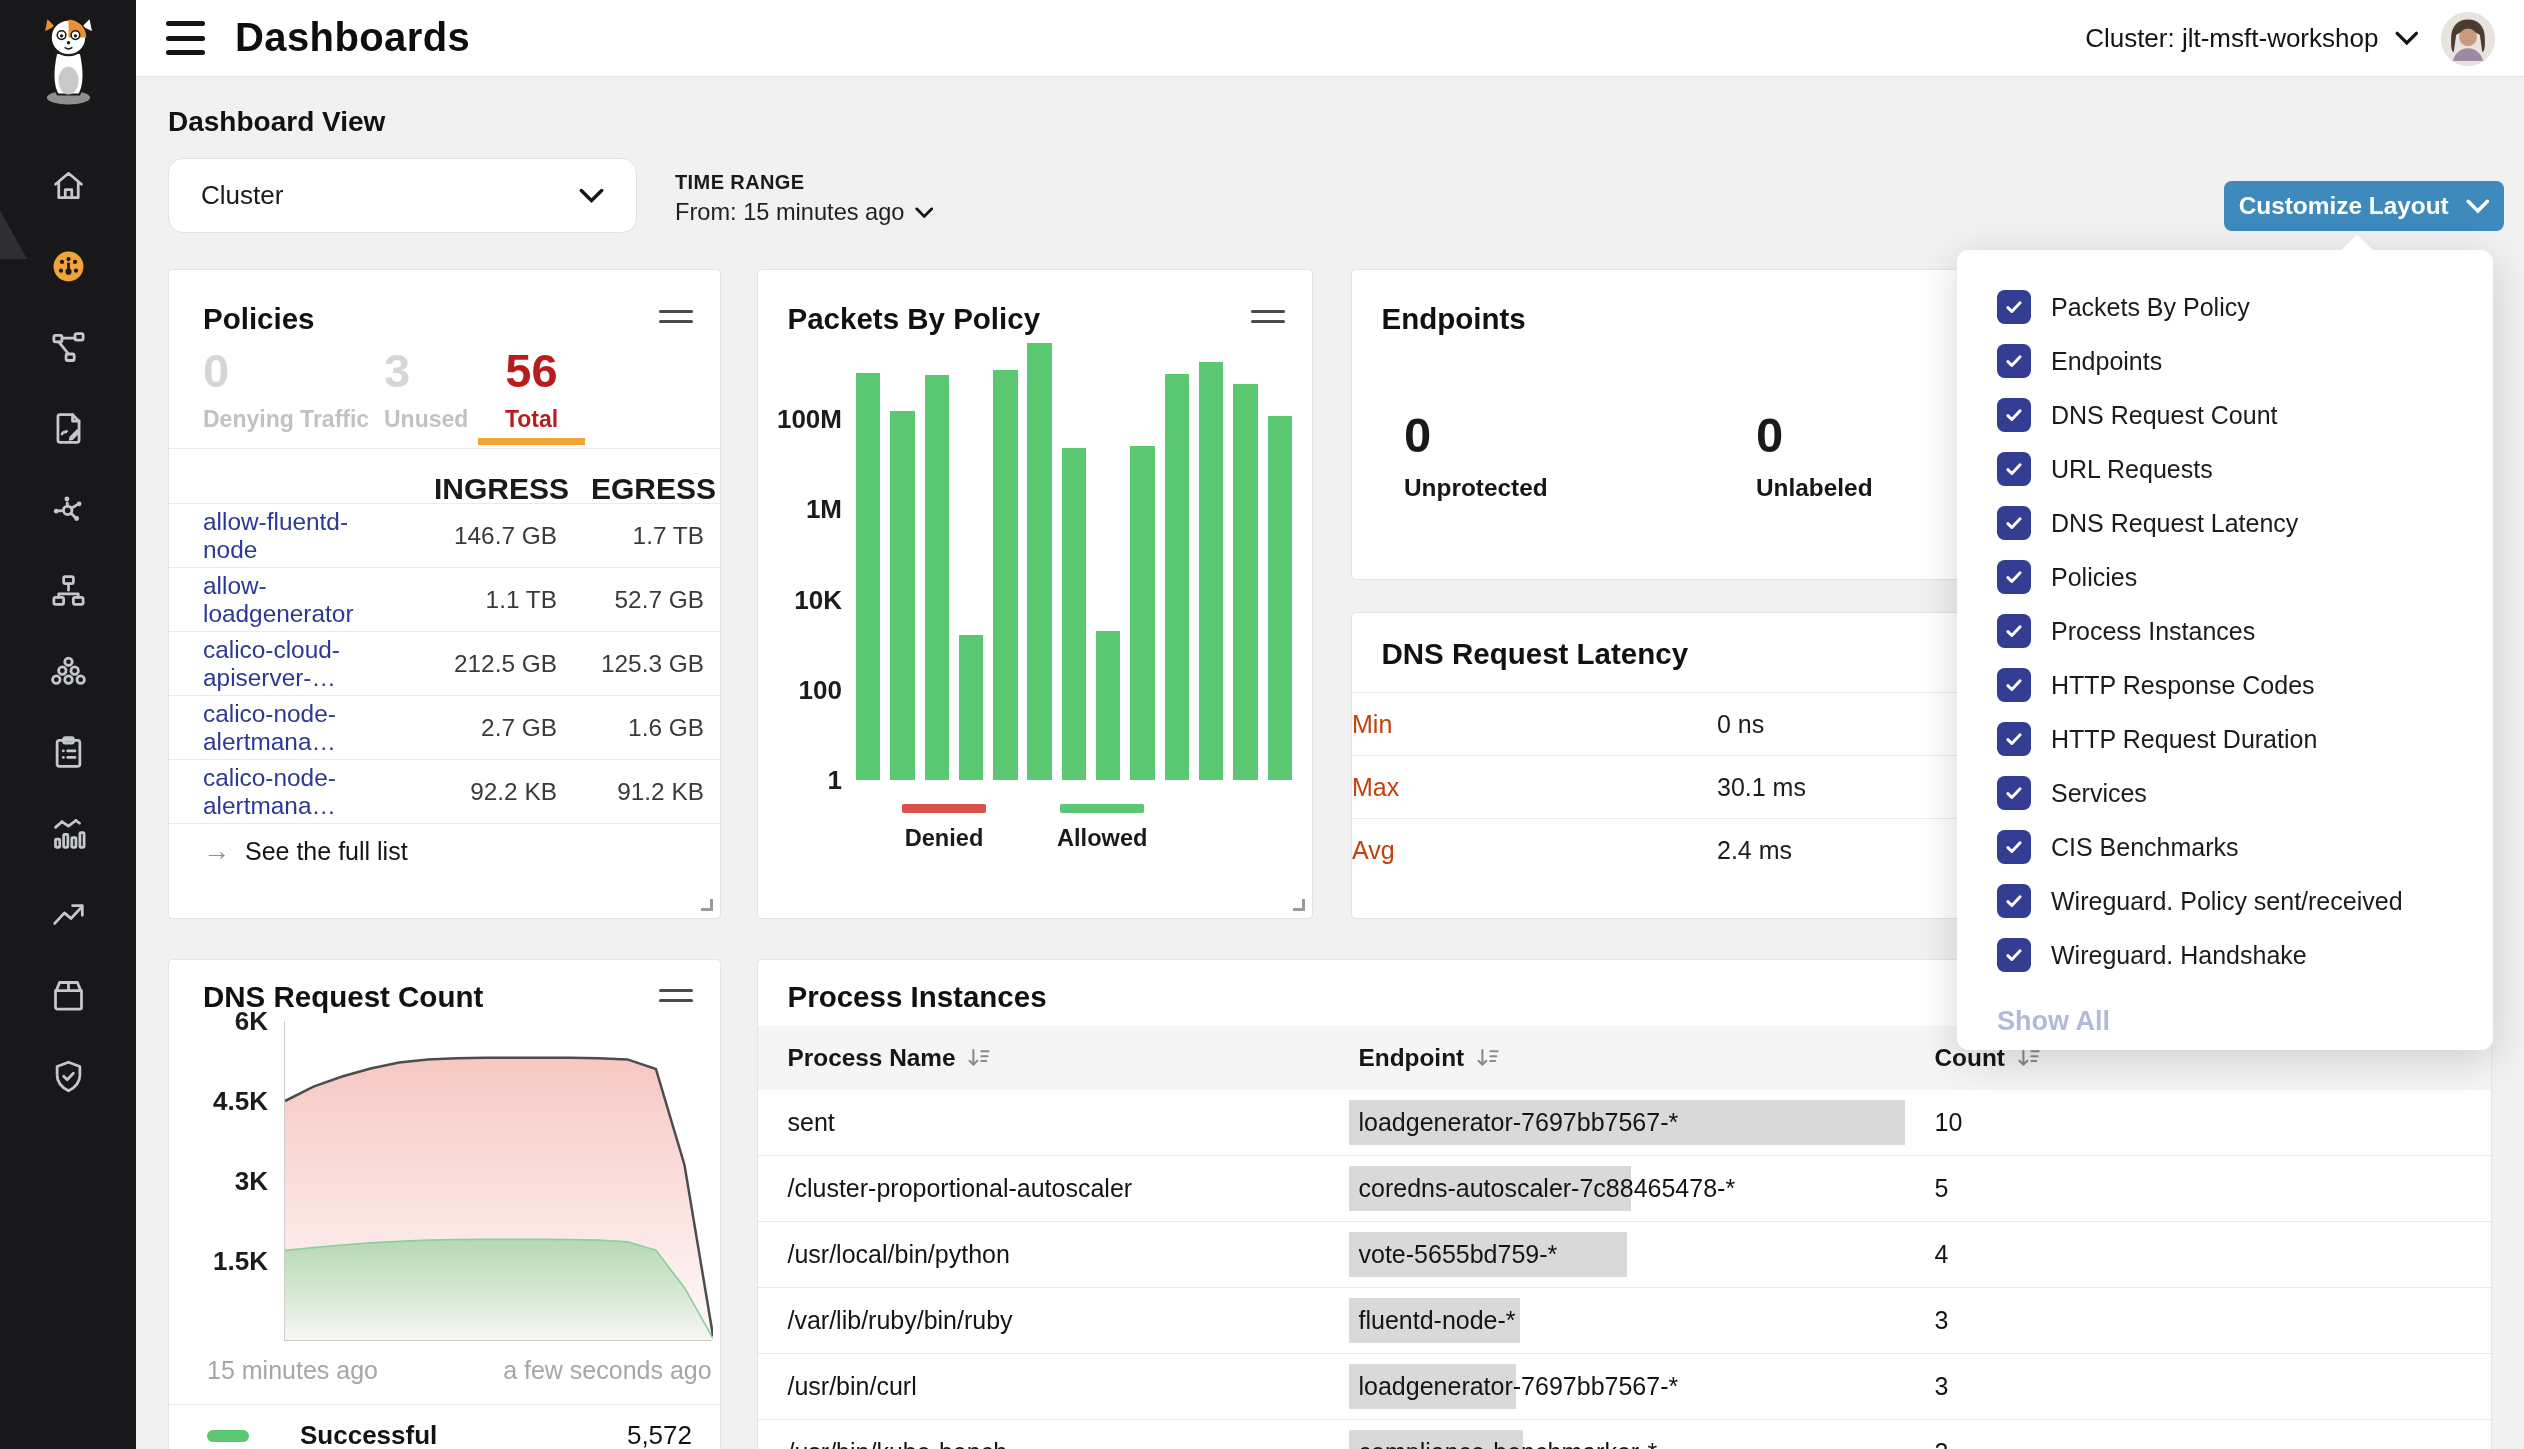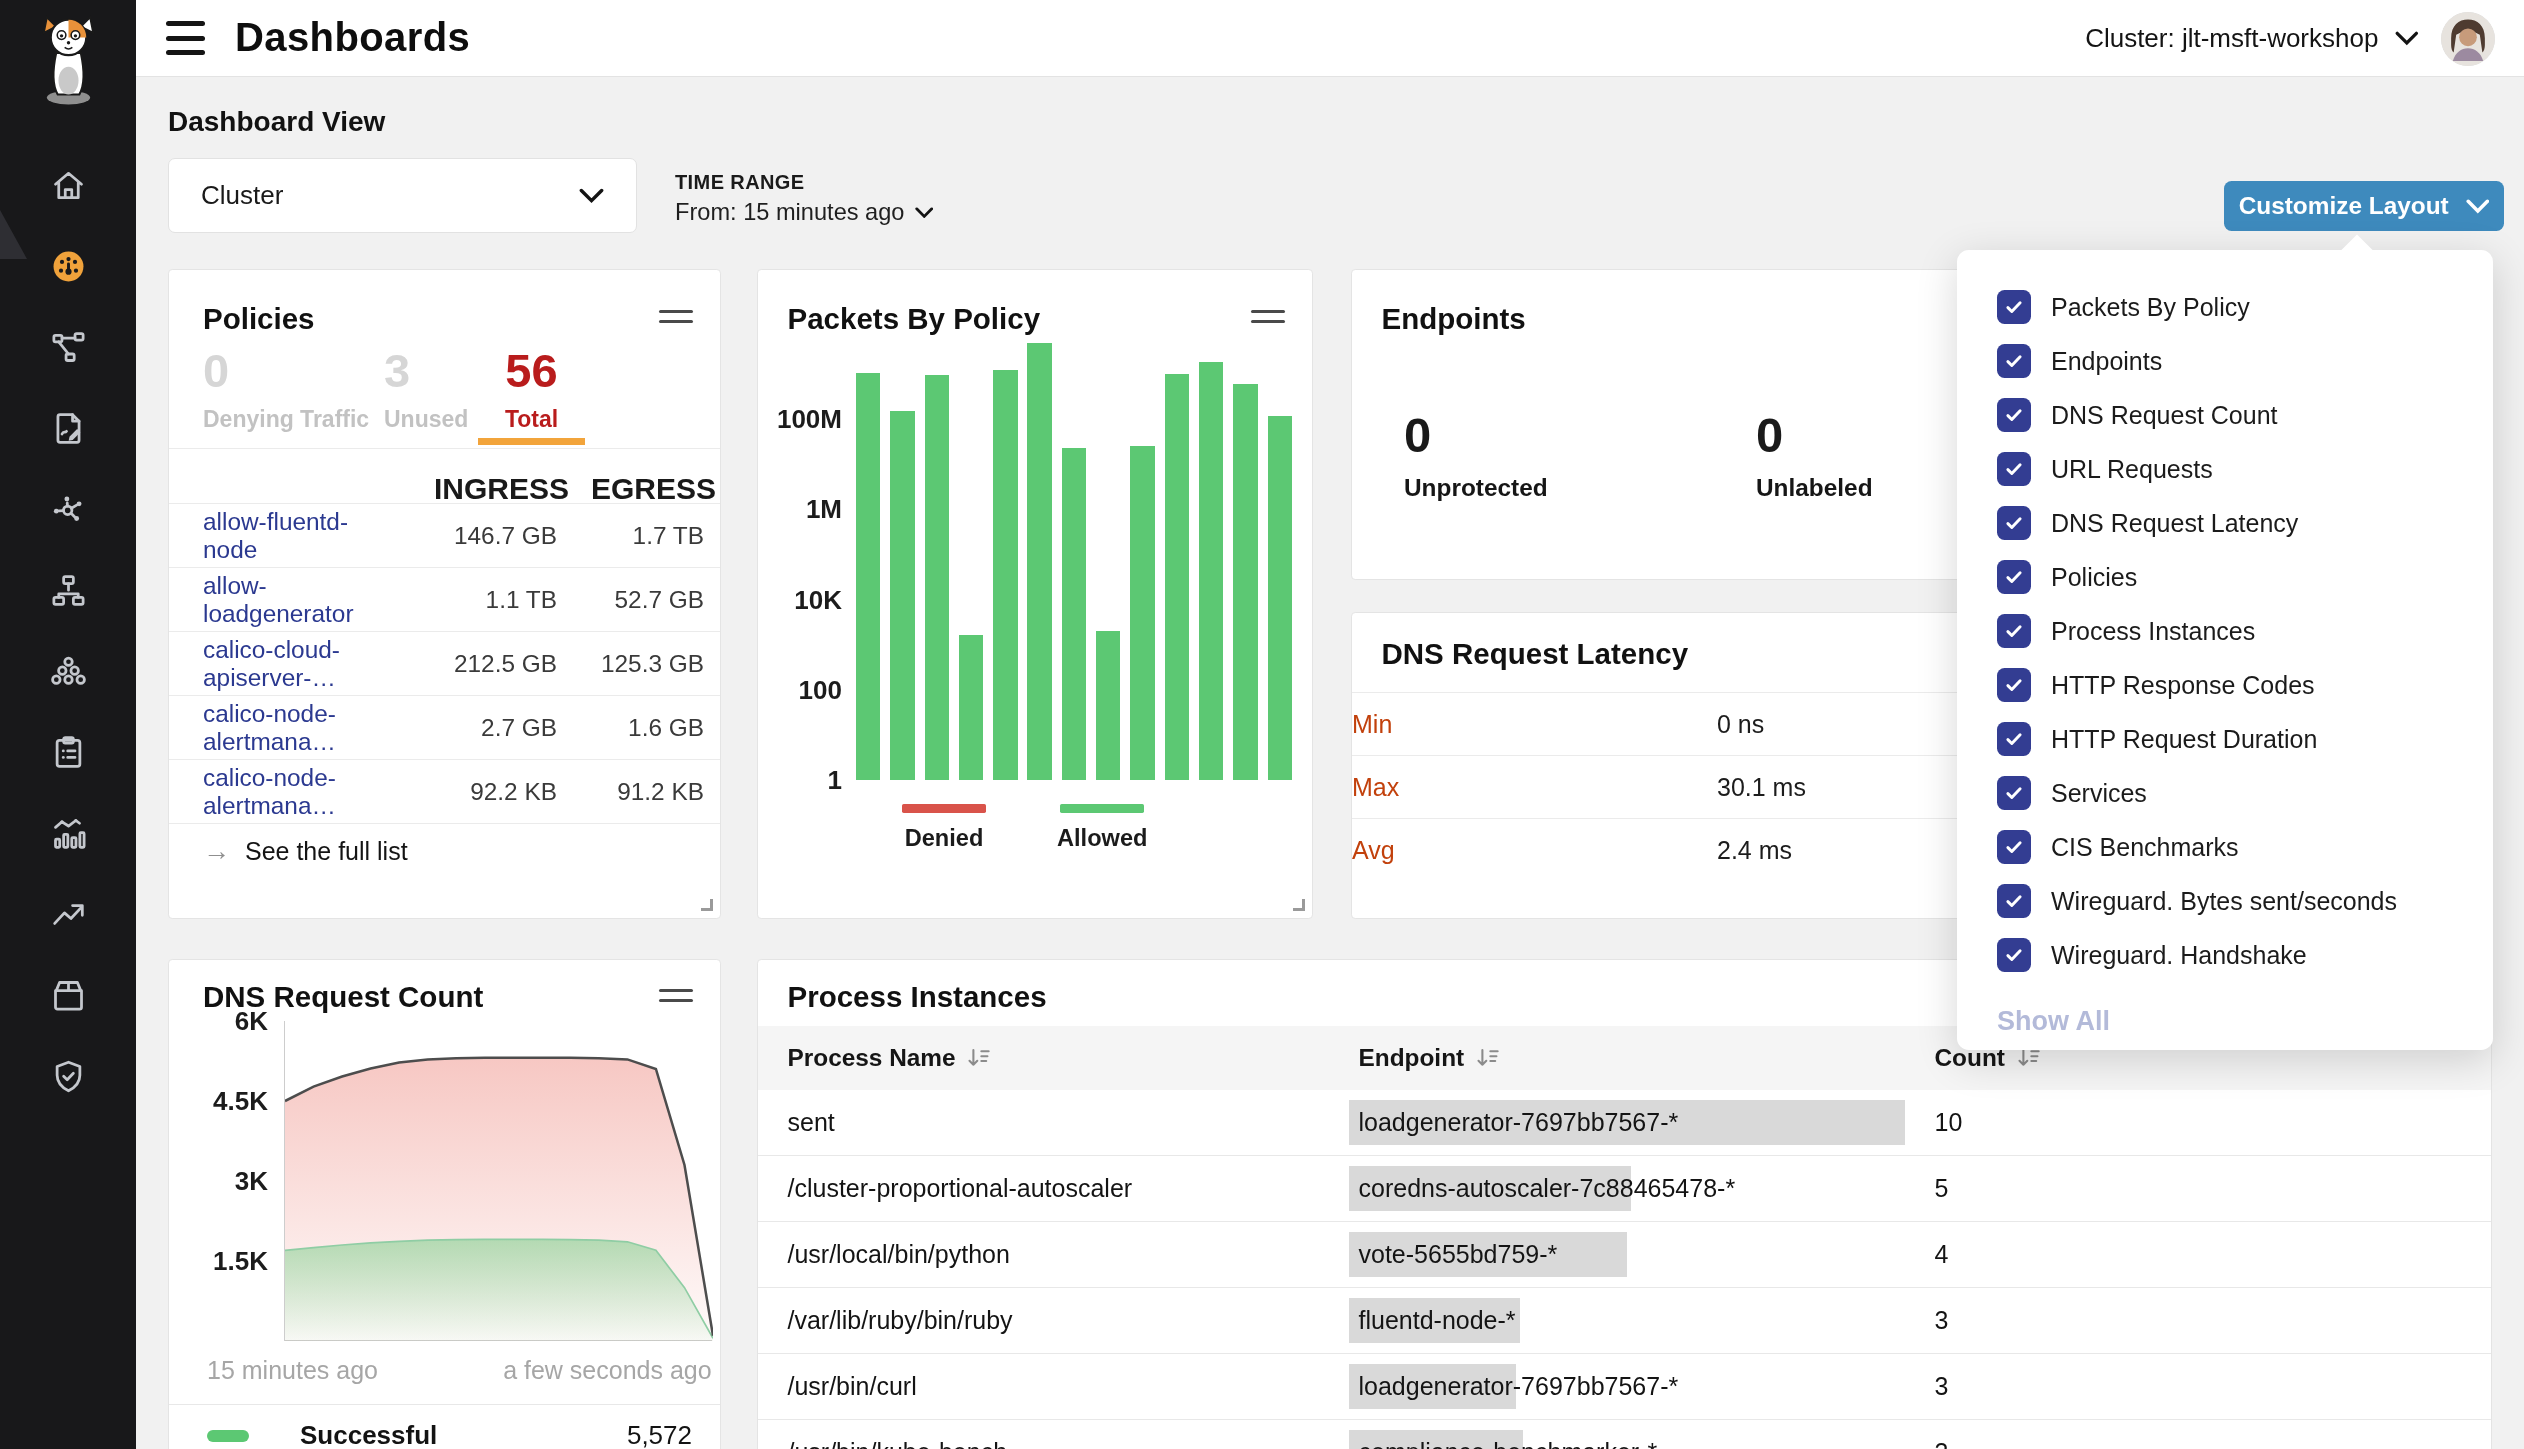--- a/index.html
+++ b/index.html
@@ -22,21 +22,21 @@
   .hamburger { position:absolute; left:29.5px; top:21px; width:39px; height:34px; display:flex;
     flex-direction:column; justify-content:space-between; cursor:pointer; }
   .hamburger span { display:block; width:39px; height:5px; background:#141414; border-radius:2.5px; }
   .app-title { position:absolute; left:99px; top:15px; font-size:40px; font-weight:800; letter-spacing:0.4px; color:#0E0E0E; }
   .top-right { position:absolute; right:30px; top:0; height:77px; display:flex; align-items:center; gap:22px; }
   .cluster-switch { display:flex; align-items:center; gap:17px; cursor:pointer; font-size:26px; font-weight:500; color:#141414; }
   .avatar { width:54px; height:54px; border-radius:50%; overflow:hidden; background:#DDD; cursor:pointer; }
   
   .page-label { position:absolute; left:168px; top:106px; font-size:28px; font-weight:600; color:#121212; }
   .view-select { position:absolute; left:168px; top:158px; width:469px; height:75px; background:#fff;
-    border:1.7px solid #E2E2E2; border-radius:7px; display:flex; align-items:center; justify-content:space-between;
+    border:1.7px solid #E2E2E2; border-radius:15px; display:flex; align-items:center; justify-content:space-between;
     padding:0 32px; cursor:pointer; font-size:26px; font-weight:500; }
   .time-range { position:absolute; left:675px; top:171px; }
   .tr-label { font-size:20px; font-weight:700; letter-spacing:0.4px; color:#1A1A1A; }
   .tr-value { margin-top:5px; font-size:23.6px; color:#1F1F1F; display:flex; align-items:center; gap:10px; cursor:pointer; }
   .customize-btn { position:absolute; left:2224px; top:181px; width:280px; height:50px; background:#3E8ABD;
     border:none; border-radius:7.6px; color:#fff; font-family:inherit; font-size:24.4px; font-weight:600;
     display:flex; align-items:center; justify-content:center; gap:17px; cursor:pointer; z-index:45; }
   
   .card { position:absolute; background:#fff; border:1.7px solid #E4E4E4; border-radius:4.2px; }
   .card-title { font-size:29.5px; font-weight:700; color:#111; }
@@ -638,21 +638,21 @@
           </svg>
     </span>
     <span class="menu-label">CIS Benchmarks</span>
       </div>
       <div class="menu-item">
         <span class="cbx">
       <svg width="22" height="22" viewBox="0 0 18 18">
             <path d="M4 9.5l3.2 3.2L14 5.5" fill="none" stroke="#fff" stroke-width="2.4" stroke-linecap="round" stroke-linejoin="round"></path>
           </svg>
     </span>
-    <span class="menu-label">Wireguard. Bytes sent/seconds</span>
+    <span class="menu-label">Wireguard. Policy sent/received</span>
       </div>
       <div class="menu-item">
         <span class="cbx">
       <svg width="22" height="22" viewBox="0 0 18 18">
             <path d="M4 9.5l3.2 3.2L14 5.5" fill="none" stroke="#fff" stroke-width="2.4" stroke-linecap="round" stroke-linejoin="round"></path>
           </svg>
     </span>
     <span class="menu-label">Wireguard. Handshake</span>
       </div>
     </div>

